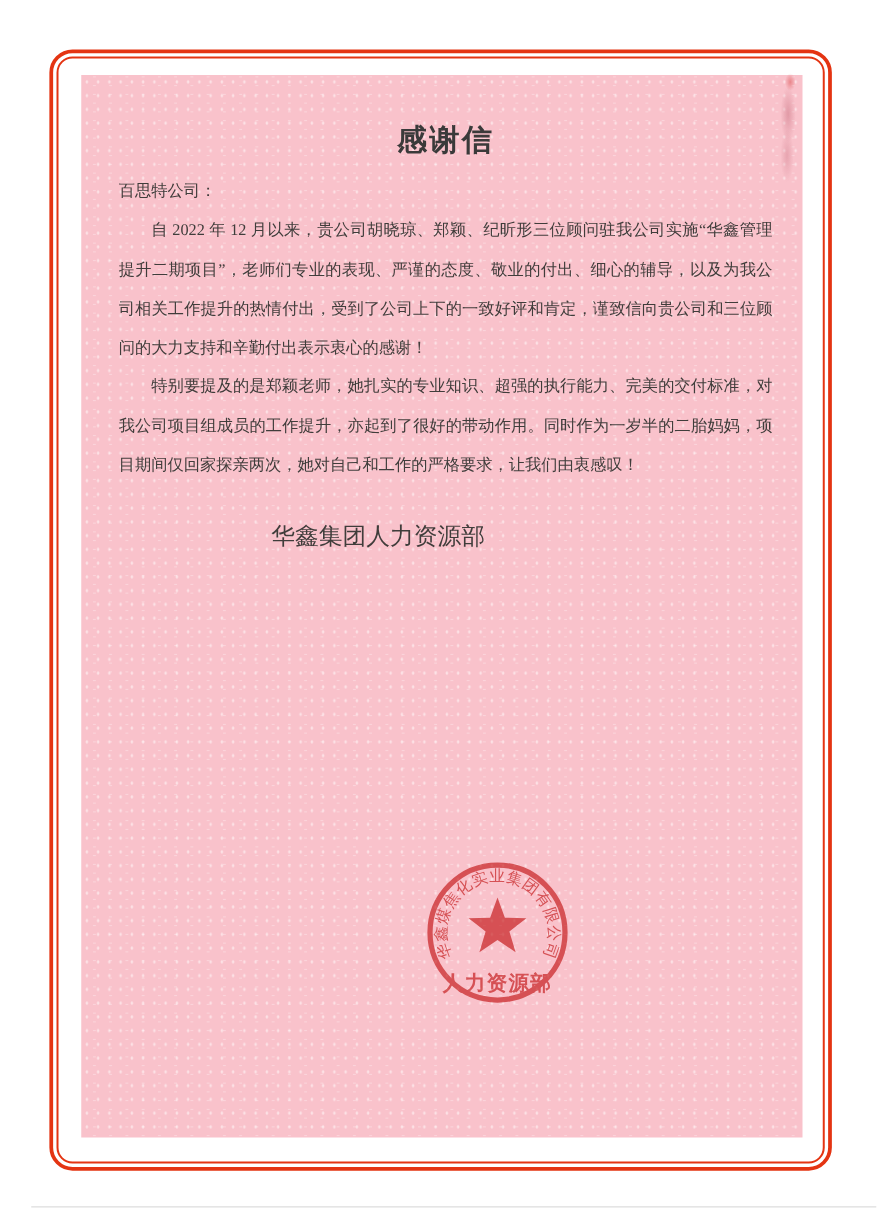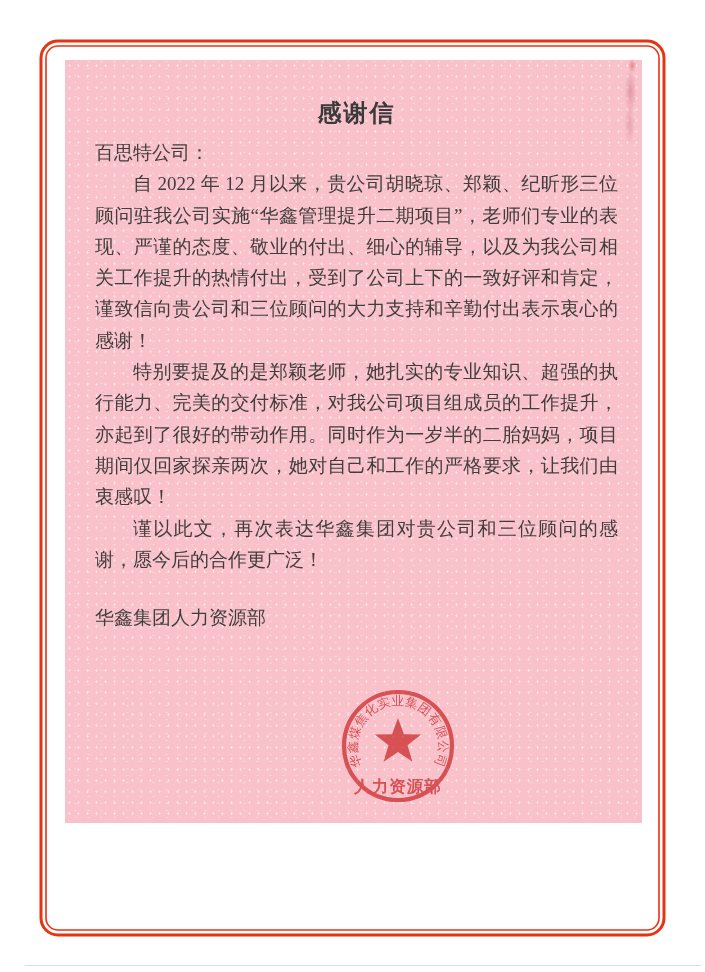--- a/index.html
+++ b/index.html
@@ -7,51 +7,51 @@
     position:relative;
     width:705px;height:972px;
     background:#ffffff;
     overflow:hidden;
     font-family:"Liberation Serif","DejaVu Serif",serif;
   }
   .frame-svg{position:absolute;left:0;top:0;}
   .paper{
     position:absolute;
     left:65px;top:60px;
-    width:577px;height:763px;
+    width:577px;height:850px;
     background-color:#f9c2cb;
     background-image:
       radial-gradient(rgba(255,255,255,.50) .8px, transparent 1.3px),
       radial-gradient(rgba(255,255,255,.32) .8px, transparent 1.3px);
     background-size:9px 11px,13px 7px;
     background-position:0 0,4px 5px;
     box-sizing:border-box;
     padding:40px 24px 5px 30px;
     color:#403d3b;
   }
   .doc-title{
     text-align:center;
     font-size:24px;
     font-weight:bold;
     letter-spacing:2px;
     color:#3a3a3a;
     line-height:26px;
     margin:0 0 11px 0;
   }
-  .body-text{font-size:19px;line-height:31.3px;}
+  .body-text{font-size:13px;line-height:31.3px;}
   .salutation{margin:0;}
   .paragraph{
     margin:0;
     text-indent:2em;
     text-align:justify;
     text-align-last:left;
   }
   .sign-block{
     margin-top:27px;
-    text-align:left;
+    text-align:center;
     padding-right:108px;
   }
   .sign-line{font-size:19px;line-height:32px;}
   .stamp-svg{
     position:absolute;
     left:328px;top:676px;
     opacity:.82;
     mix-blend-mode:multiply;
   }
   .stamp-arc-text{
@@ -95,21 +95,20 @@
   <div class="paper">
 
     <div class="smudge"></div>
 
     <h1 class="doc-title">感谢信</h1>
 
     <div class="body-text">
       <p class="salutation">百思特公司：</p>
       <p class="paragraph">自 2022 年 12 月以来，贵公司胡晓琼、郑颖、纪昕形三位顾问驻我公司实施“华鑫管理提升二期项目”，老师们专业的表现、严谨的态度、敬业的付出、细心的辅导，以及为我公司相关工作提升的热情付出，受到了公司上下的一致好评和肯定，谨致信向贵公司和三位顾问的大力支持和辛勤付出表示衷心的感谢！</p>
       <p class="paragraph">特别要提及的是郑颖老师，她扎实的专业知识、超强的执行能力、完美的交付标准，对我公司项目组成员的工作提升，亦起到了很好的带动作用。同时作为一岁半的二胎妈妈，项目期间仅回家探亲两次，她对自己和工作的严格要求，让我们由衷感叹！</p>
-      <p class="paragraph">谨以此文，再次表达华鑫集团对贵公司和三位顾问的感谢，愿今后的合作更广泛！</p>
     </div>
 
     <div class="sign-block">
       <div class="sign-line">华鑫集团人力资源部</div>
     </div>
 
   </div>
 
   <svg class="stamp-svg" width="140" height="140" viewBox="0 0 140 140">
     <defs>

